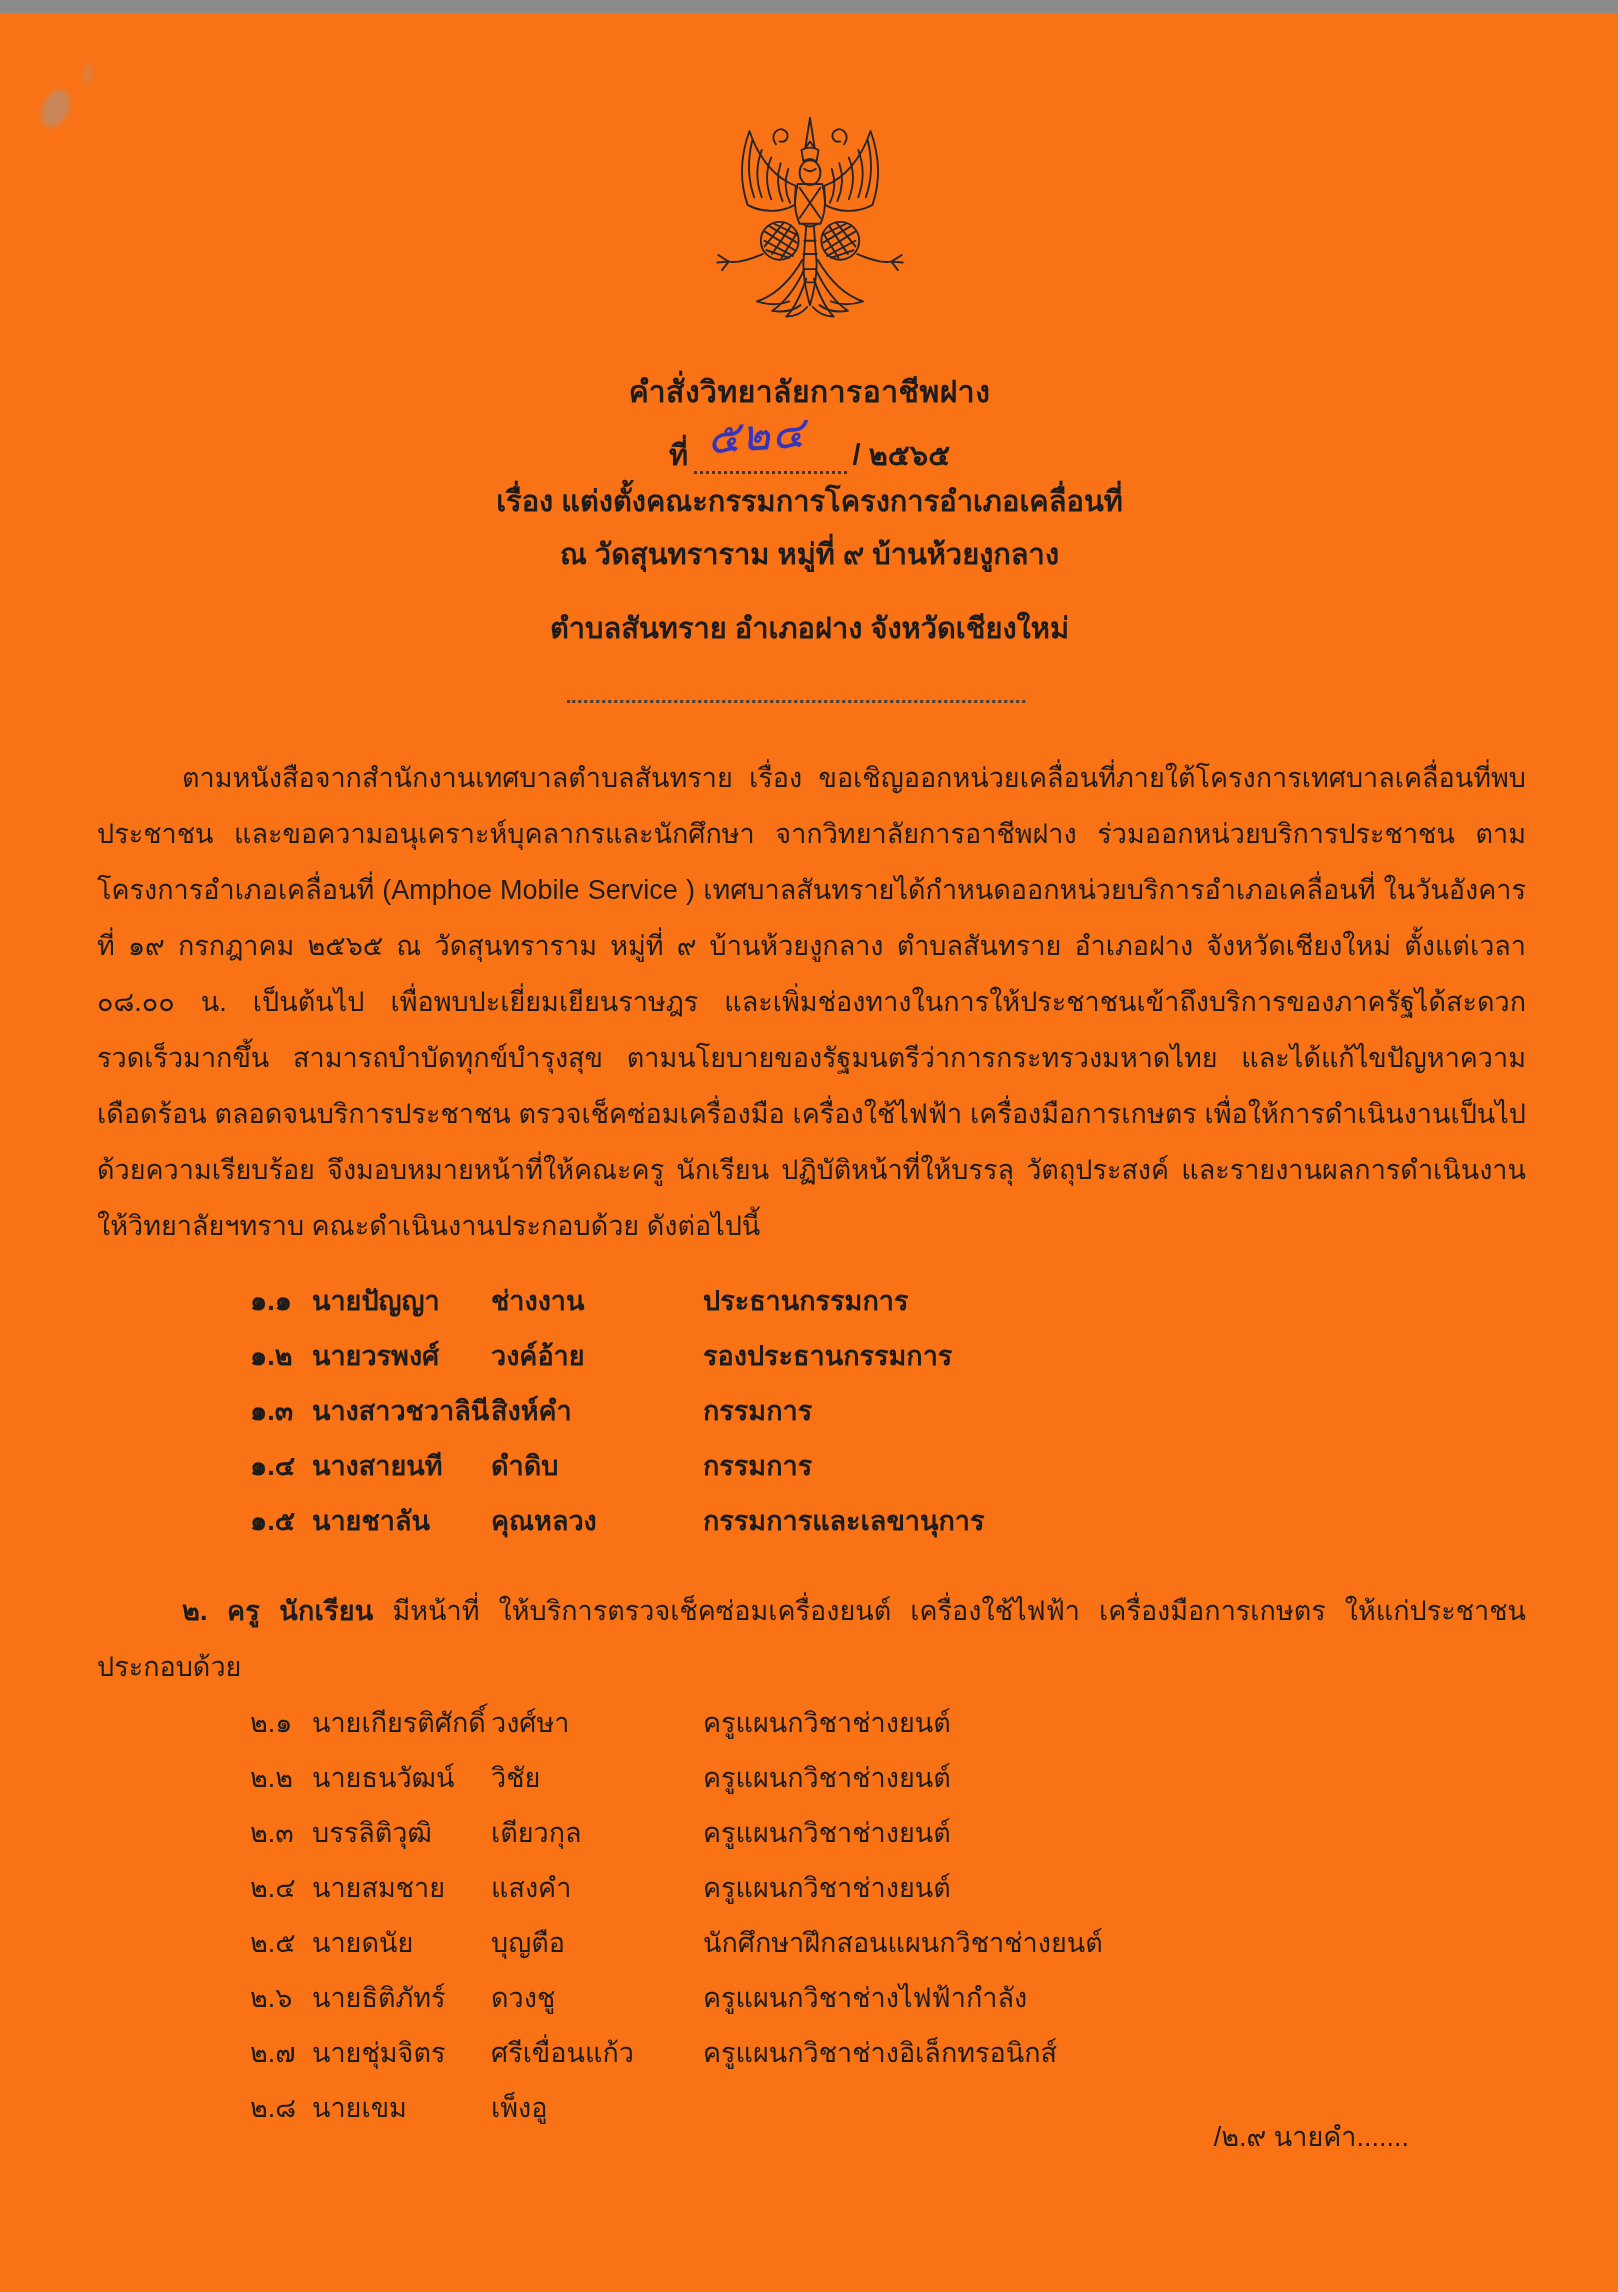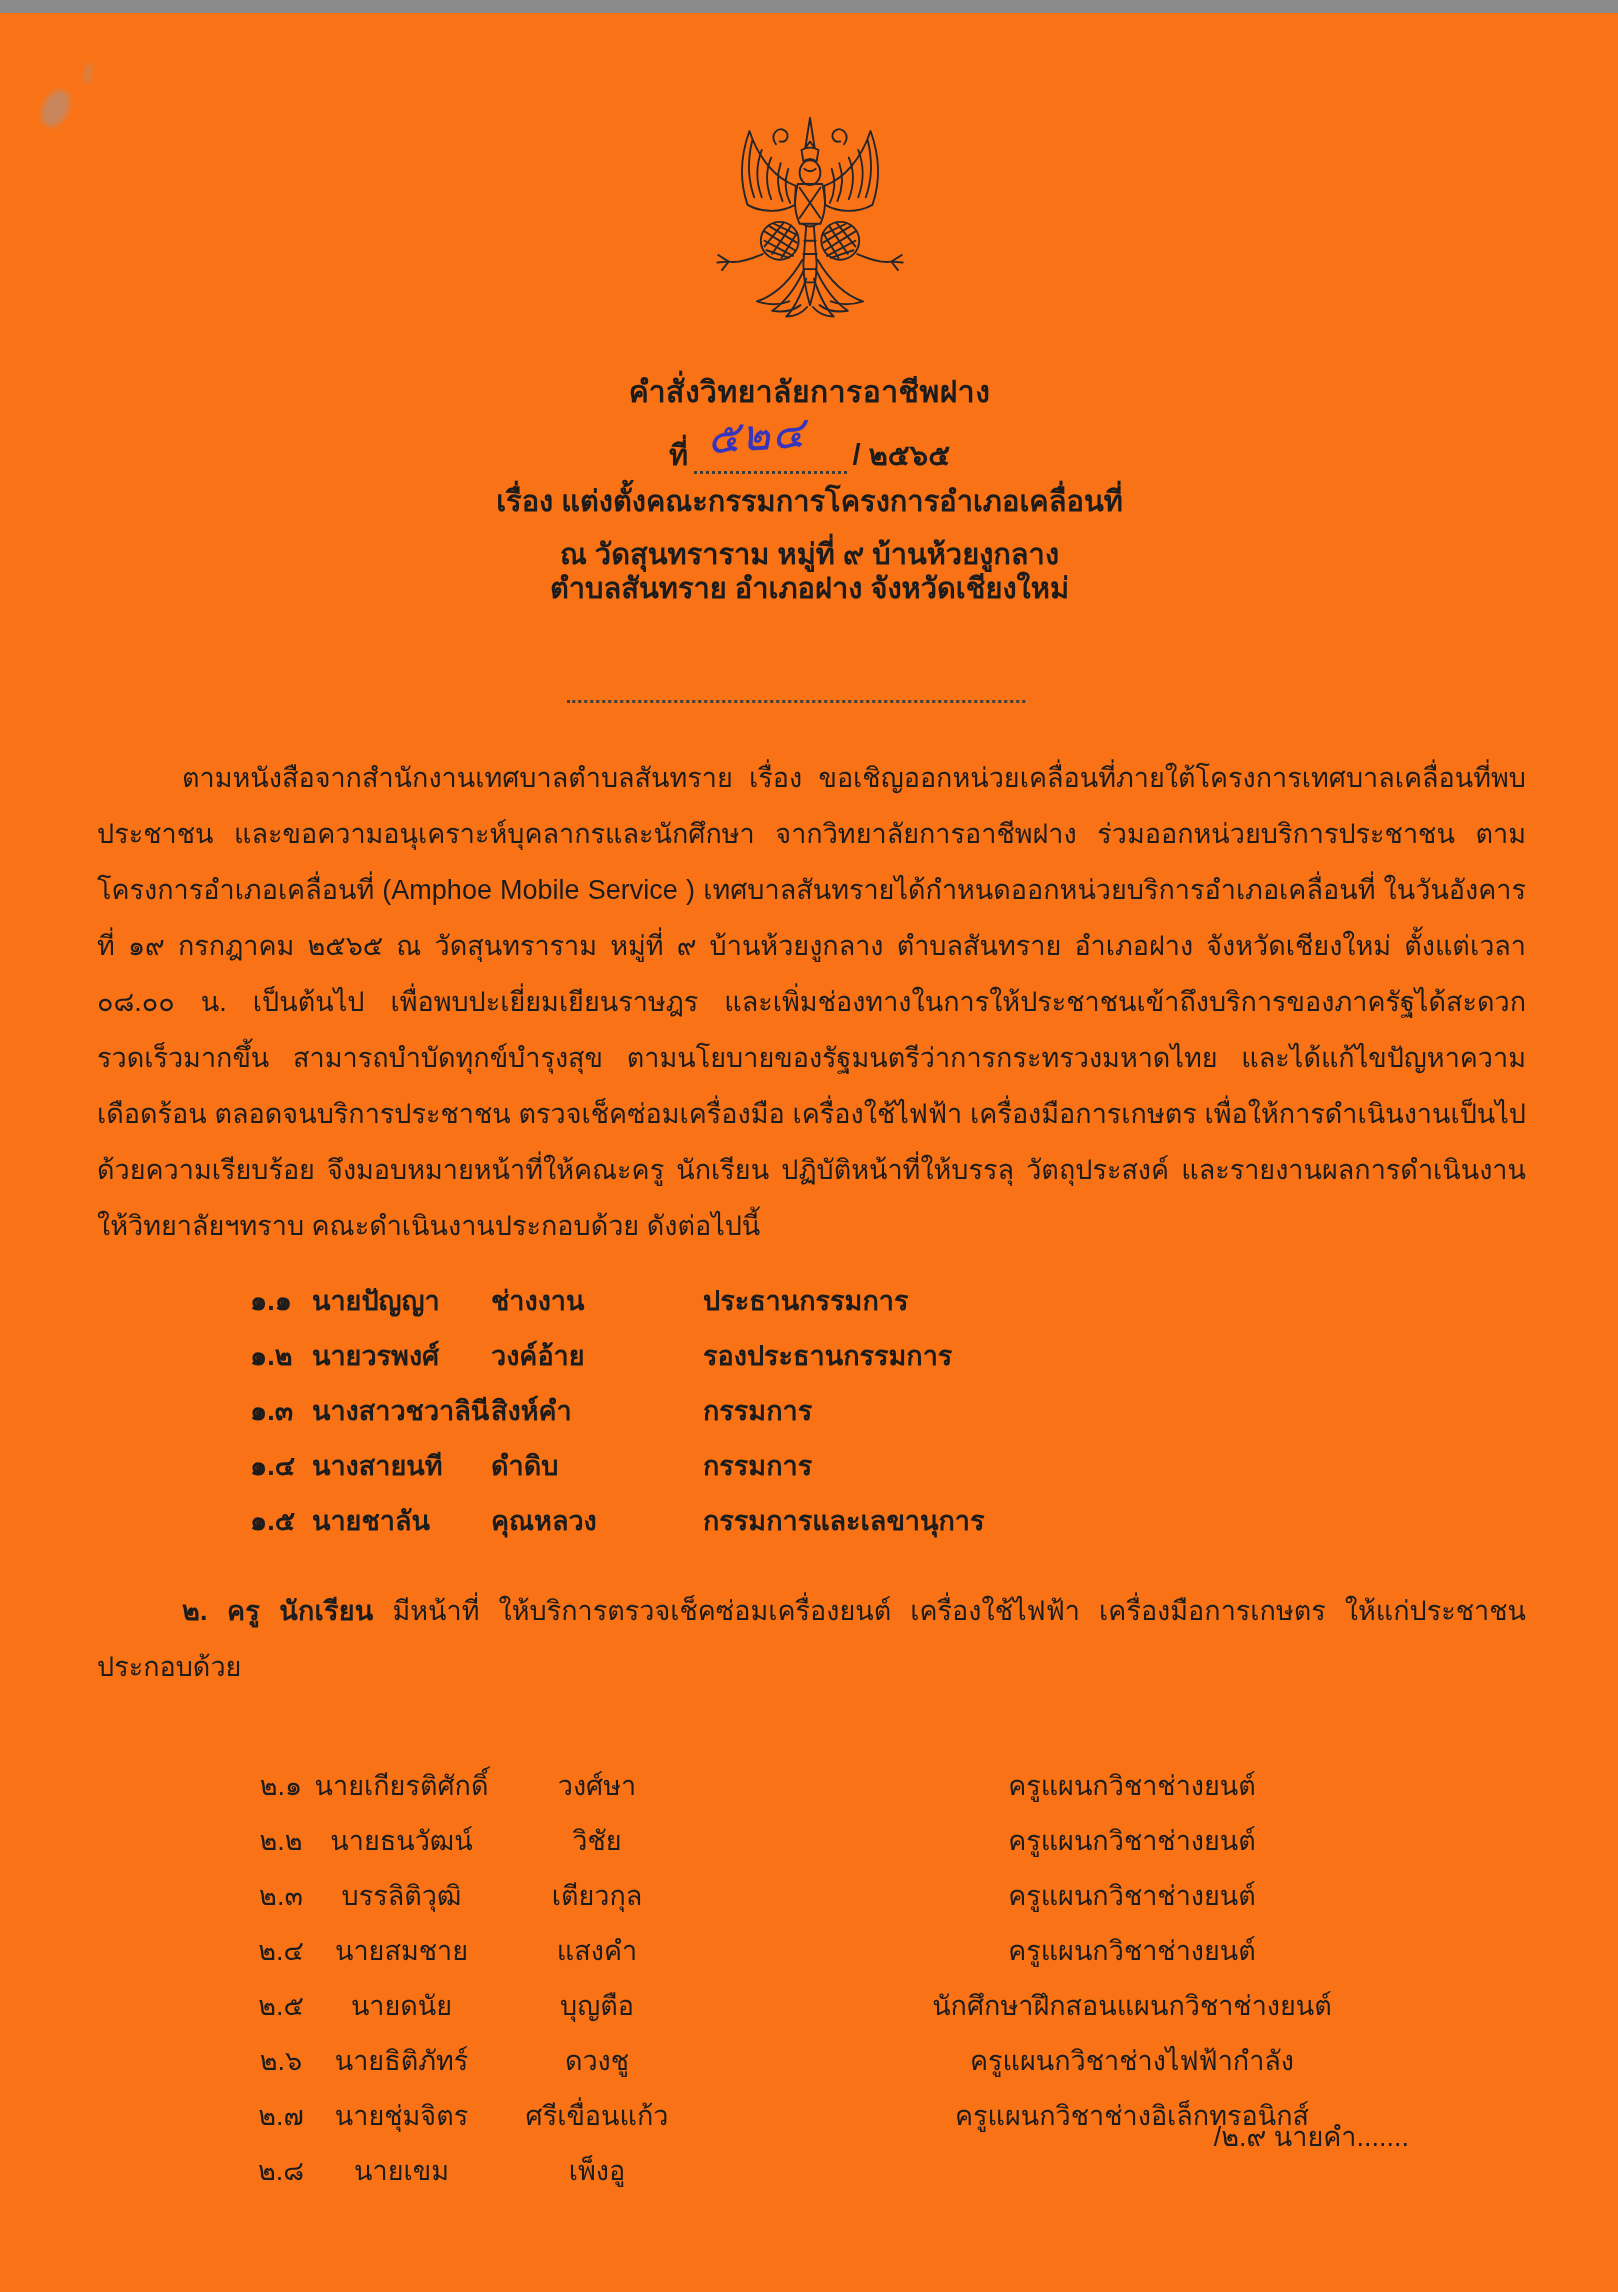--- a/index.html
+++ b/index.html
@@ -17,21 +17,21 @@
   .smudge.s1{left:43px;top:76px;width:25px;height:39px;transform:rotate(25deg);}
   .smudge.s2{left:85px;top:50px;width:5.8px;height:21.3px;transform:rotate(10deg);opacity:.45;}
 
   .emblem{position:absolute;top:101px;left:50%;transform:translateX(-50%);}
 
   .center-line{position:absolute;left:0;width:100%;text-align:center;}
   .doc-title{top:355px;font-size:30px;font-weight:bold;letter-spacing:0.5px;}
   .subject{font-size:29px;font-weight:bold;}
   .subj1{top:465px;}
   .subj2{top:518px;}
-  .subj3{top:552px;}
+  .subj3{top:592px;}
 
   .number-line{
     position:absolute;top:419px;left:0;width:100%;
     display:flex;justify-content:center;align-items:flex-end;
     font-size:29px;font-weight:bold;
   }
   .dotted-leader{
     display:inline-block;width:153px;height:33px;
     border-bottom:3.9px dotted #3a3a3a;
     margin:0 3.9px 3.9px 5.8px;position:relative;
@@ -58,21 +58,21 @@
     font-size:27px;line-height:56px;
     text-align:justify;text-justify:inter-word;
   }
   .intro{top:710px;text-indent:85px;}
   .sec1-heading{top:1147px;text-indent:85px;}
   .sec2-heading{top:1543px;text-indent:85px;}
   .para b{letter-spacing:0.2px;}
 
   .member-list{position:absolute;left:250px;right:58px;}
   .list1{top:1261px;font-weight:bold;}
-  .list2{top:1746px;text-align:center;}
+  .list2{top:1683px;}
   .member-row{
     display:grid;
     grid-template-columns:62px 179px 212px auto;
     height:55px;align-items:baseline;
     font-size:27px;line-height:55px;
     white-space:nowrap;
   }
 
   .footer-note{
     position:absolute;top:2102px;right:210px;

